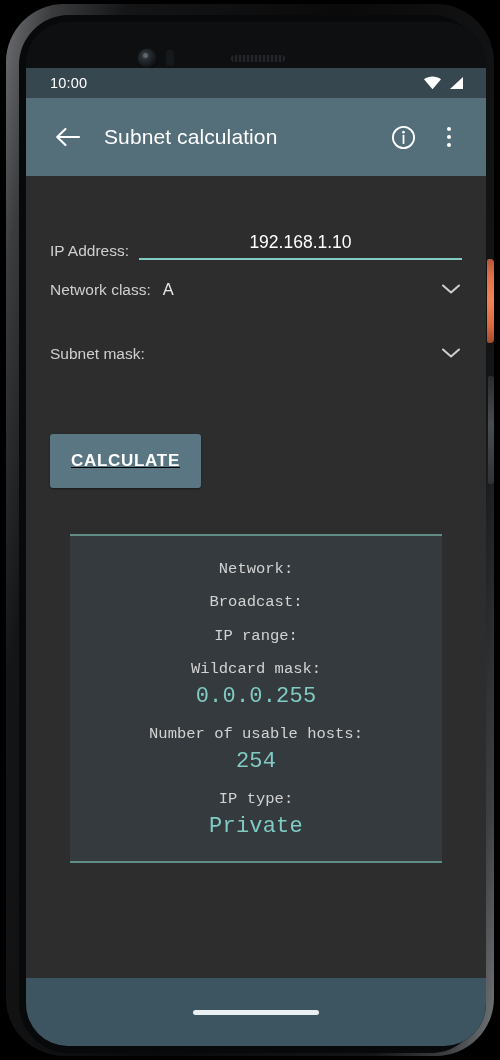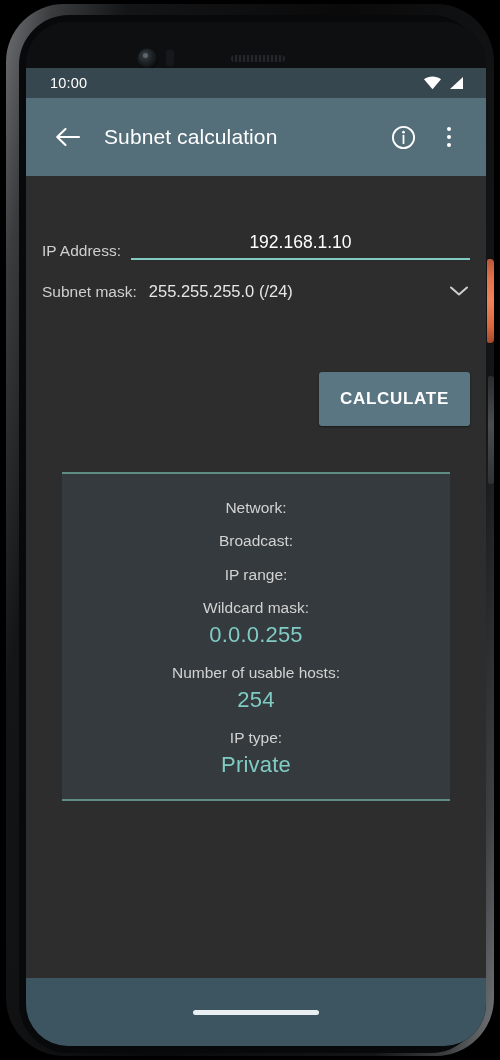--- a/index.html
+++ b/index.html
@@ -126,21 +126,21 @@
     cursor: pointer;
   }
   #overflow-menu-button { flex-direction: column; gap: 4px; }
   .kebab-dot { width: 4px; height: 4px; border-radius: 50%; background: #fff; }
 
   
   #content {
     position: absolute; left: 0; top: 154px;
     width: 100%; height: 802px;
     background: #2d2d2d;
-    padding: 0 16px;
+    padding: 0 24px;
   }
 
   
   .form-row {
     display: flex; align-items: flex-end;
     height: 44px;
   }
   #row-ip-address { margin-top: 40px; }
   #row-network-class { margin-top: 18px; align-items: baseline; }
   #row-subnet-mask { margin-top: 20px; align-items: baseline; }
@@ -174,21 +174,21 @@
   }
   .dropdown-caret {
     margin-left: auto;
     width: 22px; height: 22px;
     display: flex; align-items: center; justify-content: center;
   }
 
   
   #calculate-row {
     margin-top: 48px;
-    display: flex; justify-content: flex-end;
+    display: flex; justify-content: flex-start; text-decoration: underline;
   }
   #calculate-button {
     width: 151px; height: 54px;
     background: #5b7683;
     color: #ffffff;
     border: none; border-radius: 3px;
     font-family: "Liberation Sans", sans-serif;
     font-size: 17px;
     font-weight: 700;
     letter-spacing: .7px;
@@ -197,21 +197,21 @@
   }
 
   
   #results-card {
     margin: 46px 20px 0 20px;
     background: #343a3d;
     border-top: 2px solid #5f8c85;
     border-bottom: 2px solid #5f8c85;
     padding: 22px 10px 18px 10px;
   }
-  .result-block { text-align: center; margin-bottom: 10px; }
+  .result-block { text-align: center; margin-bottom: 10px; font-family: Liberation Mono, monospace; }
   .result-block:last-child { margin-bottom: 0; }
   .result-label {
     color: #d2d2d2;
     font-size: 15.5px;
     line-height: 1.5;
   }
   .result-value {
     color: #80cbc4;
     font-size: 22px;
     line-height: 1.45;
@@ -286,31 +286,39 @@
 
     <div id="content">
 
       <div class="form-row" id="row-ip-address">
         <span class="field-label">IP Address:</span>
         <span id="ip-address-field-wrap">
           <input id="ip-address-input" type="text" value="192.168.1.10" style="">
         </span>
       </div>
 
-
-      <div class="form-row dropdown-row" id="row-subnet-mask">
-        <span class="field-label">Subnet mask:</span>
-        <span class="dropdown-value">255.255.255.0  (/24)</span>
+      <div class="form-row dropdown-row" id="row-network-class">
+        <span class="field-label">Network class:</span>
+        <span class="dropdown-value">A</span>
         <span class="dropdown-caret">
           <svg width="20" height="12" viewBox="0 0 20 12">
             <path d="M2 2.5 L10 9.5 L18 2.5" stroke="#cfcfcf" stroke-width="2" fill="none" stroke-linecap="round" stroke-linejoin="round"></path>
           </svg>
         </span>
       </div>
 
+      <div class="form-row dropdown-row" id="row-subnet-mask">
+        <span class="field-label">Subnet mask:</span>
+        <span class="dropdown-caret">
+          <svg width="20" height="12" viewBox="0 0 20 12">
+            <path d="M2 2.5 L10 9.5 L18 2.5" stroke="#cfcfcf" stroke-width="2" fill="none" stroke-linecap="round" stroke-linejoin="round"></path>
+          </svg>
+        </span>
+      </div>
+
       <div id="calculate-row">
         <button id="calculate-button">CALCULATE</button>
       </div>
 
       <div id="results-card">
         <div class="result-block">
           <div class="result-label">Network:</div>
         </div>
         <div class="result-block">
           <div class="result-label">Broadcast:</div>

